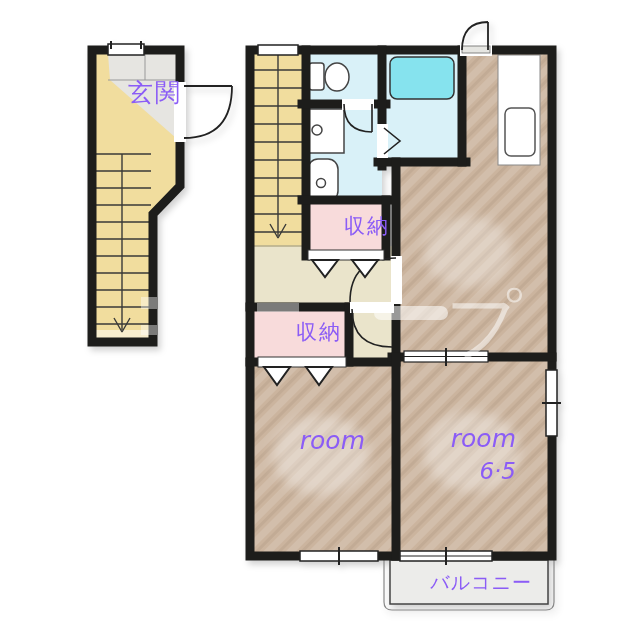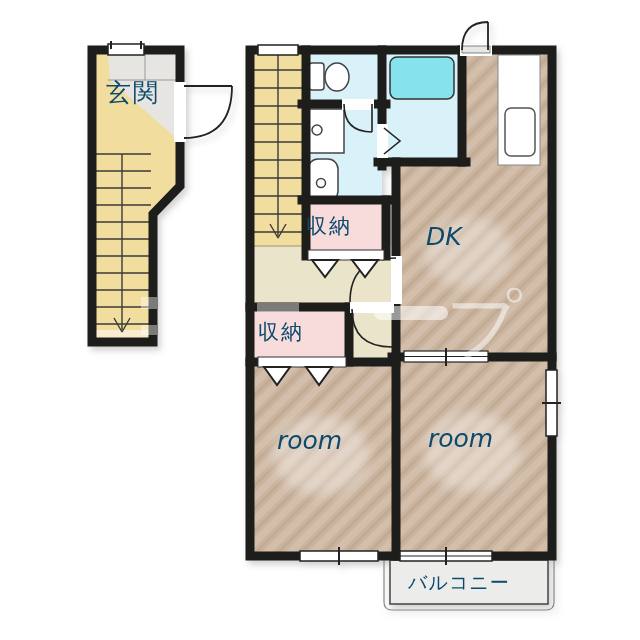--- a/index.html
+++ b/index.html
@@ -1,19 +1,19 @@
 <!DOCTYPE html>
 <html><head>
 <meta charset="utf-8">
 <style>
   html,body{margin:0;padding:0;background:#ffffff;}
   .canvas{position:relative;width:640px;height:640px;background:#ffffff;overflow:hidden;
           font-family:"DejaVu Sans",sans-serif;}
   .plan-svg{position:absolute;left:0;top:0;filter:drop-shadow(3px 4px 3px rgba(0,0,0,0.18));}
-  .lbl{position:absolute;color:#0c4a6e;text-align:left;line-height:1.2;white-space:nowrap;}
+  .lbl{position:absolute;color:#8b5cf6;text-align:right;line-height:1.2;white-space:nowrap;}
   .lbl-jp{font-weight:500;}
   .lbl-hand{font-style:italic;font-weight:500;}
   .wm-bar{position:absolute;background:rgba(255,255,255,0.55);border-radius:7px;}
   .wm-char{position:absolute;color:rgba(255,255,255,0.52);font-weight:500;}
   .wm-patch{position:absolute;background:rgba(255,255,255,0.42);}
 </style>
 </head>
 <body>
 
 <div class="canvas">
@@ -157,25 +157,25 @@
     <path d="M542,403 L561,403" stroke="#222" stroke-width="2"></path>
   </g>
 </svg>
 
 <div class="lbl lbl-jp" style="left:106px;top:78px;width:76px;font-size:25px;letter-spacing:2px;">玄関</div>
 
 <div class="lbl lbl-jp" style="left:306px;top:214px;width:84px;font-size:21px;letter-spacing:2px;">収納</div>
 
 <div class="lbl lbl-jp" style="left:258px;top:320px;width:84px;font-size:21px;letter-spacing:2px;">収納</div>
 
-<div class="lbl lbl-hand" style="left:426px;top:222px;width:84px;font-size:25px;">DK</div>
 
 <div class="lbl lbl-hand" style="left:277px;top:426px;width:88px;font-size:25px;">room</div>
 
 <div class="lbl lbl-hand" style="left:428px;top:424px;width:88px;font-size:25px;">room</div>
+<div class="lbl lbl-hand" style="left:428px;top:458px;width:88px;font-size:23px;">6·5</div>
 
 <div class="lbl lbl-jp" style="left:408px;top:571px;width:124px;font-size:19px;letter-spacing:1px;">バルコニー</div>
 
 <div>
   <div class="wm-patch" style="left:141px;top:297px;width:16px;height:12px;"></div>
   <div class="wm-patch" style="left:141px;top:325px;width:16px;height:10px;"></div>
   <div class="wm-patch" style="left:257px;top:303px;width:42px;height:9px;"></div>
   <div class="wm-bar" style="left:374px;top:306px;width:74px;height:14px;"></div>
   <div class="wm-char" style="left:446px;top:276px;font-size:74px;">プ</div>
 </div>

